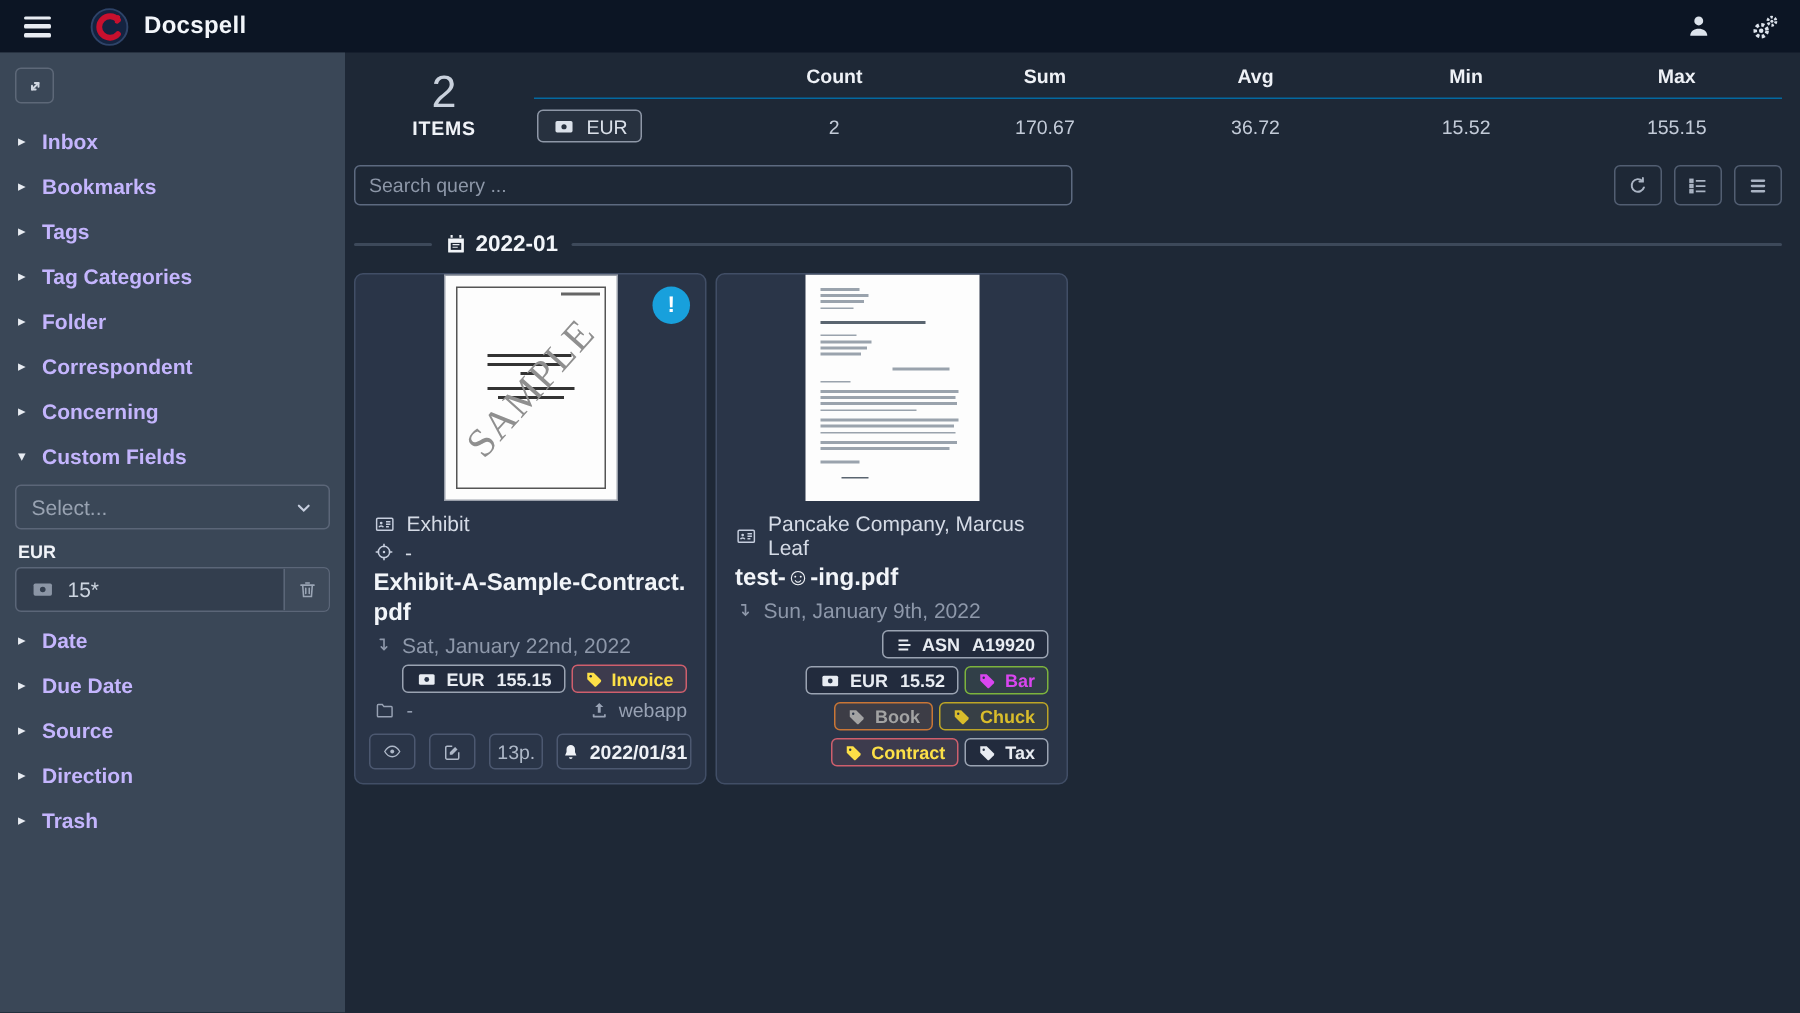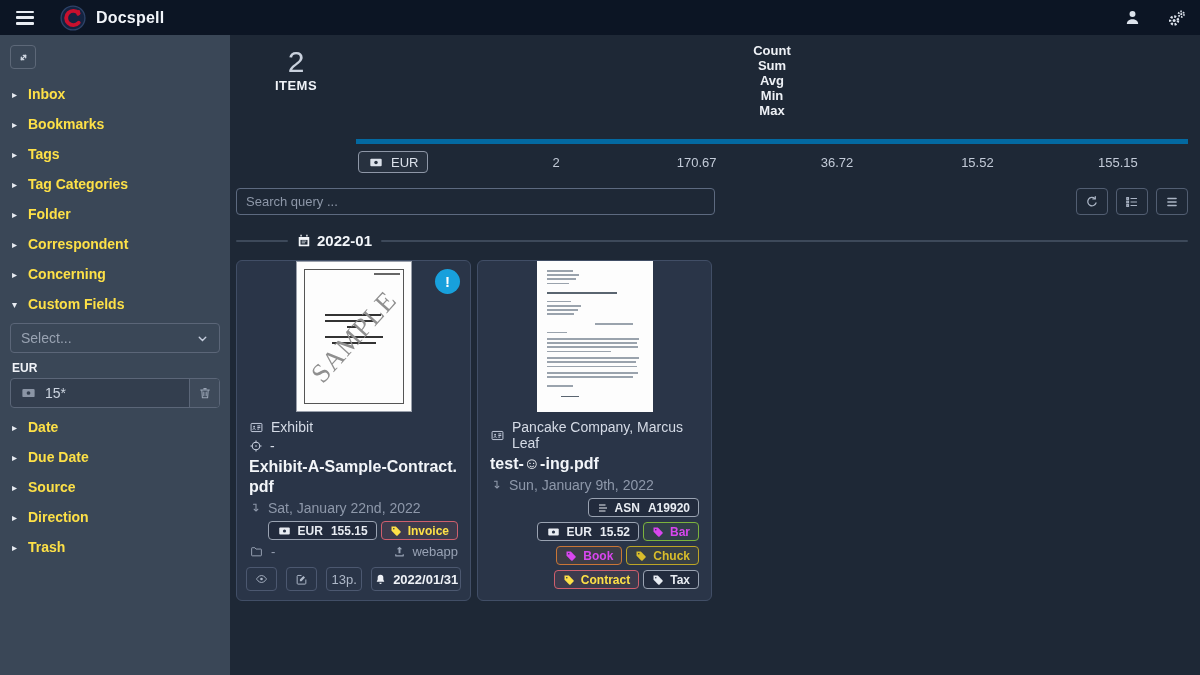--- a/index.html
+++ b/index.html
@@ -19,38 +19,38 @@
   
   .layout { display:flex; height:640px; }
   .sidebar { width:230px; background:#3a4757; flex:none; padding-top:8px; }
   .main { flex:1; padding:8px 12px 0 6px; overflow:hidden; }
 
   
   .expand-btn { width:26px; height:24px; margin:2px 0 10px 10px; border:1px solid #5d6878; border-radius:4px;
                 display:flex; align-items:center; justify-content:center; color:#cfd6e0; cursor:pointer; background:transparent; }
   .side-item { display:flex; align-items:center; padding:7px 12px; cursor:pointer; }
   .side-item .caret { width:16px; font-size:10px; color:#e8ecf2; }
-  .side-item .lbl { font-size:14px; font-weight:bold; color:#fde047; }
+  .side-item .lbl { font-size:14px; font-weight:bold; color:#c4b5fd; }
   .cf-select { margin:4px 10px 4px 10px; height:30px; border:1px solid #5b6activ; border:1px solid #5b6678; border-radius:4px;
                display:flex; align-items:center; padding:0 10px; color:#99a3b2; font-size:14px; cursor:pointer; }
   .cf-select .chev { margin-left:auto; color:#c6cede; }
   .cf-label { margin:8px 10px 3px 12px; font-size:12px; font-weight:bold; color:#f0f3f8; }
   .cf-input { margin:0 10px 4px 10px; height:30px; border:1px solid #5b6678; border-radius:4px; background:#333e4e;
               display:flex; align-items:stretch; overflow:hidden; }
   .cf-input .val { flex:1; display:flex; align-items:center; gap:8px; padding:0 9px; color:#cdd5e0; font-size:14px; }
   .cf-trash { width:30px; background:#3e4a5a; border-left:1px solid #5b6678; display:flex; align-items:center; justify-content:center; color:#9aa5b5; cursor:pointer; }
 
   
   .stats { display:flex; align-items:flex-start; }
   .items-count { width:120px; text-align:center; padding-top:2px; }
   .items-count .num { font-size:30px; color:#c9d1dd; line-height:1.1; }
   .items-count .word { font-size:13px; font-weight:bold; color:#f0f3f8; letter-spacing:.5px; }
   .stat-table { flex:1; }
   .st-row { display:flex; align-items:center; }
-  .st-row.head { padding-bottom:21px; border-bottom:5px solid #0369a1;flex-direction:column; }
+  .st-row.head { padding-bottom:7px; border-bottom:1px solid #0369a1; }
   .st-row.data { padding-top:7px; }
   .st-cell { flex:1; text-align:center; font-size:13px; color:#c3cbd8; }
   .st-cell.h { font-weight:bold; color:#eef1f6; }
   .st-cell.first { flex:none; width:130px; text-align:left; padding-left:2px; }
   .eur-chip { display:inline-flex; align-items:center; gap:7px; height:22px; padding:0 9px; border:1px solid #8e97a7;
               border-radius:4px; background:#27313f; color:#dbe1ea; font-size:13px; cursor:pointer; }
 
   
   .search-row { margin-top:15px; display:flex; align-items:flex-start; }
   .search-input { width:479px; height:27px; background:transparent; border:1px solid #5d6a80; border-radius:4px;
@@ -89,21 +89,21 @@
   .m-line { display:flex; align-items:center; gap:7px; font-size:14px; color:#d5dbe6; margin-bottom:3px; }
   .m-line .mi { color:#c6cede; flex:none; }
   .title { margin:3px 0 3px 0; font-size:16px; font-weight:bold; color:#f2f5f9; line-height:1.25; word-break:break-all; }
   .date-line { display:flex; align-items:center; gap:7px; font-size:14px; color:#8e98aa; margin-bottom:5px; }
   .badges { display:flex; flex-wrap:wrap; justify-content:flex-end; gap:4px; row-gap:5px; margin-top:3px; }
   .badge { display:inline-flex; align-items:center; gap:6px; height:19px; padding:0 8px; border-radius:4px;
            font-size:12px; font-weight:bold; border:1px solid #9aa3b2; color:#e8ecf2; background:rgba(10,16,28,.25); }
   .badge .bv { margin-left:2px; }
   .b-red    { color:#fde047; border-color:#cf5f6d; background:rgba(239,118,132,.10); }
   .b-green  { color:#d946ef; border-color:#7cb33d; background:rgba(139,195,74,.08); }
-  .b-orange { color:#d946ef; border-color:#c97636; background:rgba(232,136,63,.10); }
+  .b-orange { color:#a3a3a3; border-color:#c97636; background:rgba(232,136,63,.10); }
   .b-yellow { color:#d9bd2b; border-color:#bda526; background:rgba(217,189,43,.08); }
   .src-row { margin-top:auto; padding:0 12px; display:flex; align-items:center; font-size:13px; color:#98a2b4; }
   .src-right { margin-left:auto; display:flex; align-items:center; gap:6px; }
   .src-left { display:flex; align-items:center; gap:7px; }
   .cfooter { padding:8px 9px 9px 9px; display:flex; gap:9px; align-items:center; }
   .fbtn { height:24px; min-width:31px; padding:0 7px; border:1px solid #4c5870; border-radius:4px; background:transparent;
           display:flex; align-items:center; justify-content:center; gap:6px; color:#aeb8c8; font-size:13px; cursor:pointer;
           font-family:"Liberation Sans",sans-serif; }
   .fbtn.due { margin-left:auto; font-weight:bold; color:#eef1f6; padding:0 10px; }
 </style>

